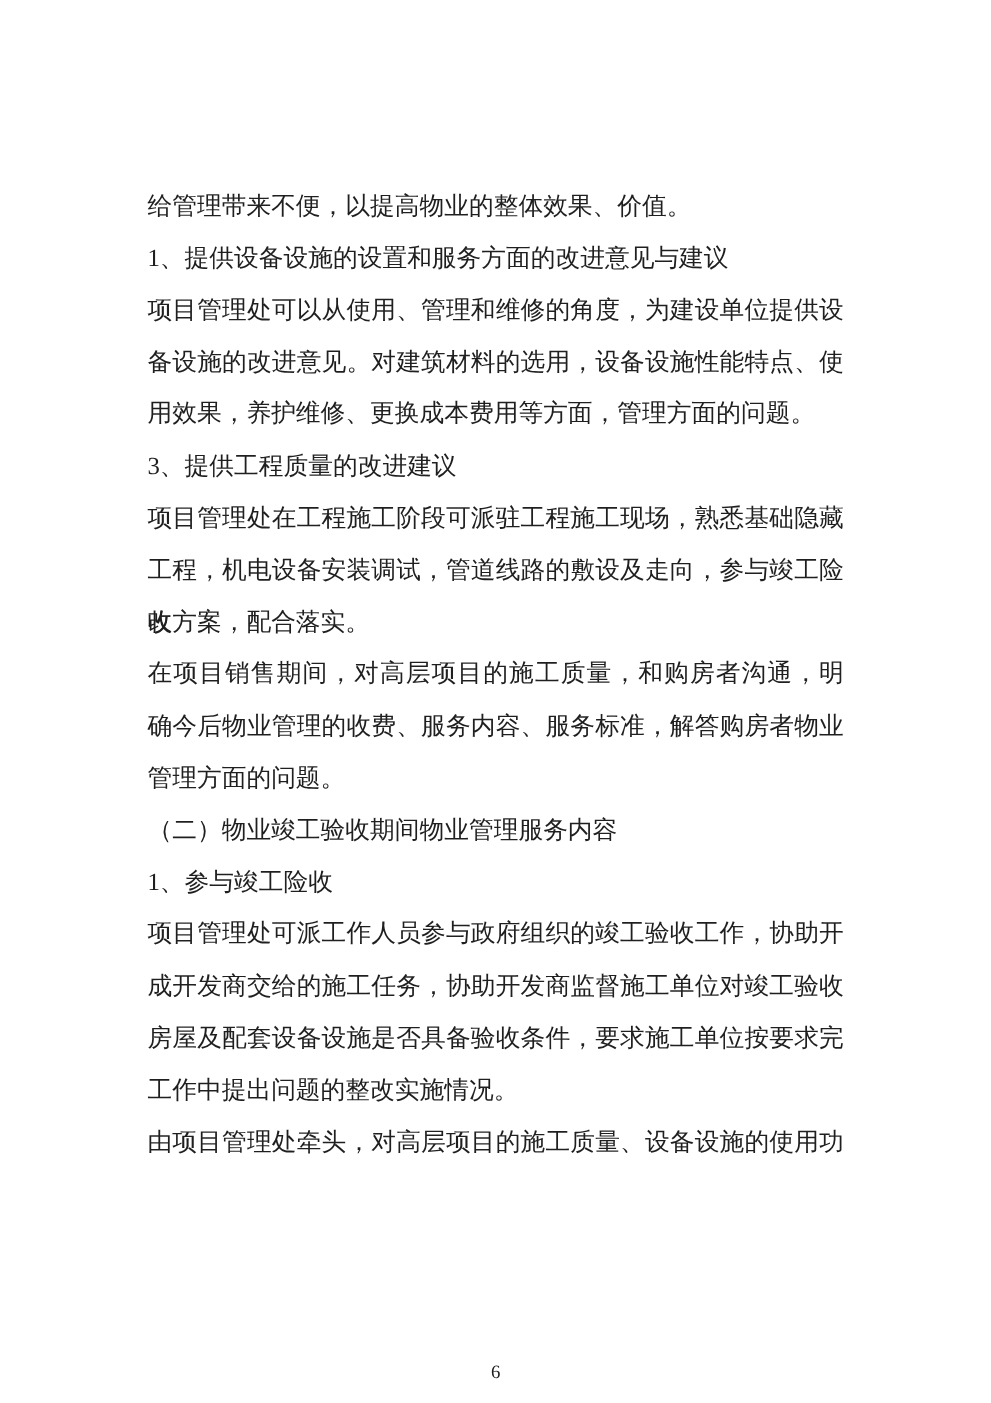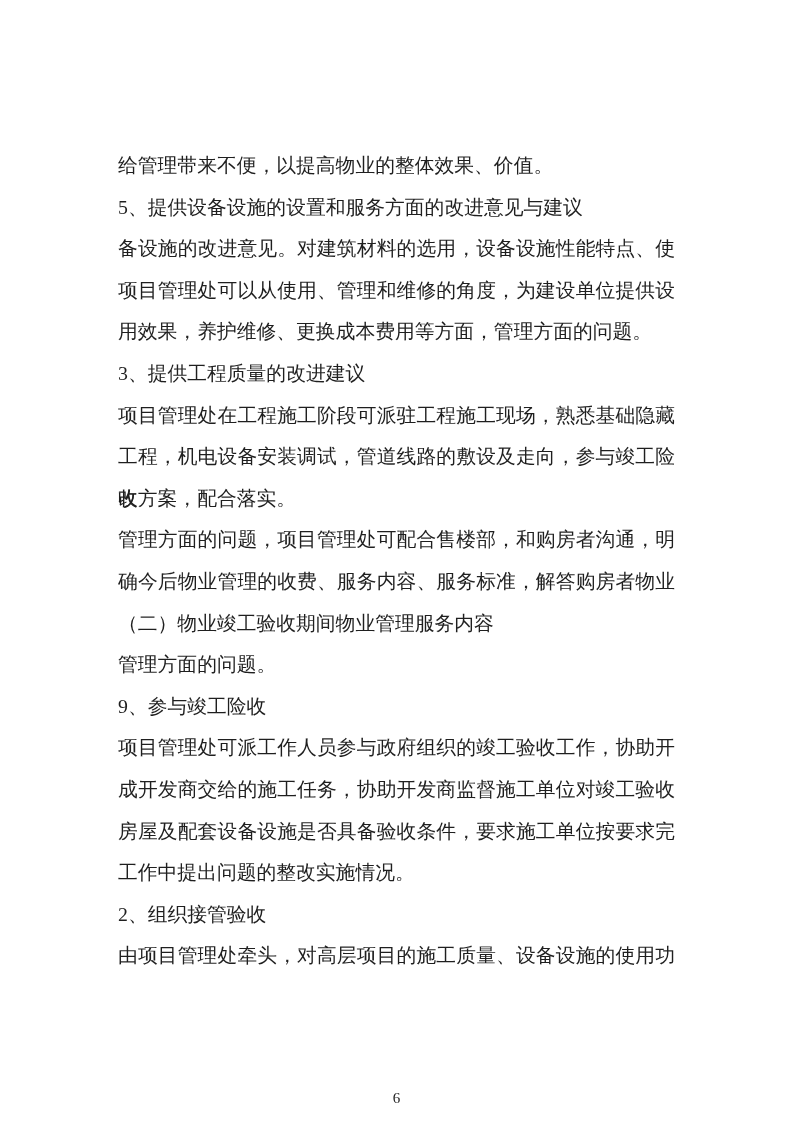--- a/index.html
+++ b/index.html
@@ -45,34 +45,33 @@
     line-height: 20px;
     color: #1f1f1f;
   }
 </style>
 </head>
 <body>
 
 <div class="page">
   <div class="body-text">
     <div class="line">给管理带来不便，以提高物业的整体效果、价值。</div>
-    <div class="line">5、提供设备设施的设置和服务方面的改进意见与建议</div>
+    <div class="line">1、提供设备设施的设置和服务方面的改进意见与建议</div>
+    <div class="line jf">项目管理处可以从使用、管理和维修的角度，为建设单位提供设</div>
     <div class="line jf">备设施的改进意见。对建筑材料的选用，设备设施性能特点、使</div>
-    <div class="line jf">项目管理处可以从使用、管理和维修的角度，为建设单位提供设</div>
     <div class="line">用效果，养护维修、更换成本费用等方面，管理方面的问题。</div>
     <div class="line">3、提供工程质量的改进建议</div>
     <div class="line jf">项目管理处在工程施工阶段可派驻工程施工现场，熟悉基础隐藏</div>
     <div class="line jf">工程，机电设备安装调试，管道线路的敷设及走向，参与竣工险收</div>
     <div class="line">改方案，配合落实。</div>
-    <div class="line jf">管理方面的问题，项目管理处可配合售楼部，和购房者沟通，明</div>
+    <div class="line jf">在项目销售期间，对高层项目的施工质量，和购房者沟通，明</div>
     <div class="line jf">确今后物业管理的收费、服务内容、服务标准，解答购房者物业</div>
+    <div class="line">管理方面的问题。</div>
     <div class="line">（二）物业竣工验收期间物业管理服务内容</div>
-    <div class="line">管理方面的问题。</div>
-    <div class="line">9、参与竣工险收</div>
+    <div class="line">1、参与竣工险收</div>
     <div class="line jf">项目管理处可派工作人员参与政府组织的竣工验收工作，协助开</div>
     <div class="line jf">成开发商交给的施工任务，协助开发商监督施工单位对竣工验收</div>
     <div class="line jf">房屋及配套设备设施是否具备验收条件，要求施工单位按要求完</div>
     <div class="line">工作中提出问题的整改实施情况。</div>
-    <div class="line">2、组织接管验收</div>
     <div class="line jf">由项目管理处牵头，对高层项目的施工质量、设备设施的使用功</div>
   </div>
   <div class="page-number">6</div>
 </div>
 
 </body></html>

